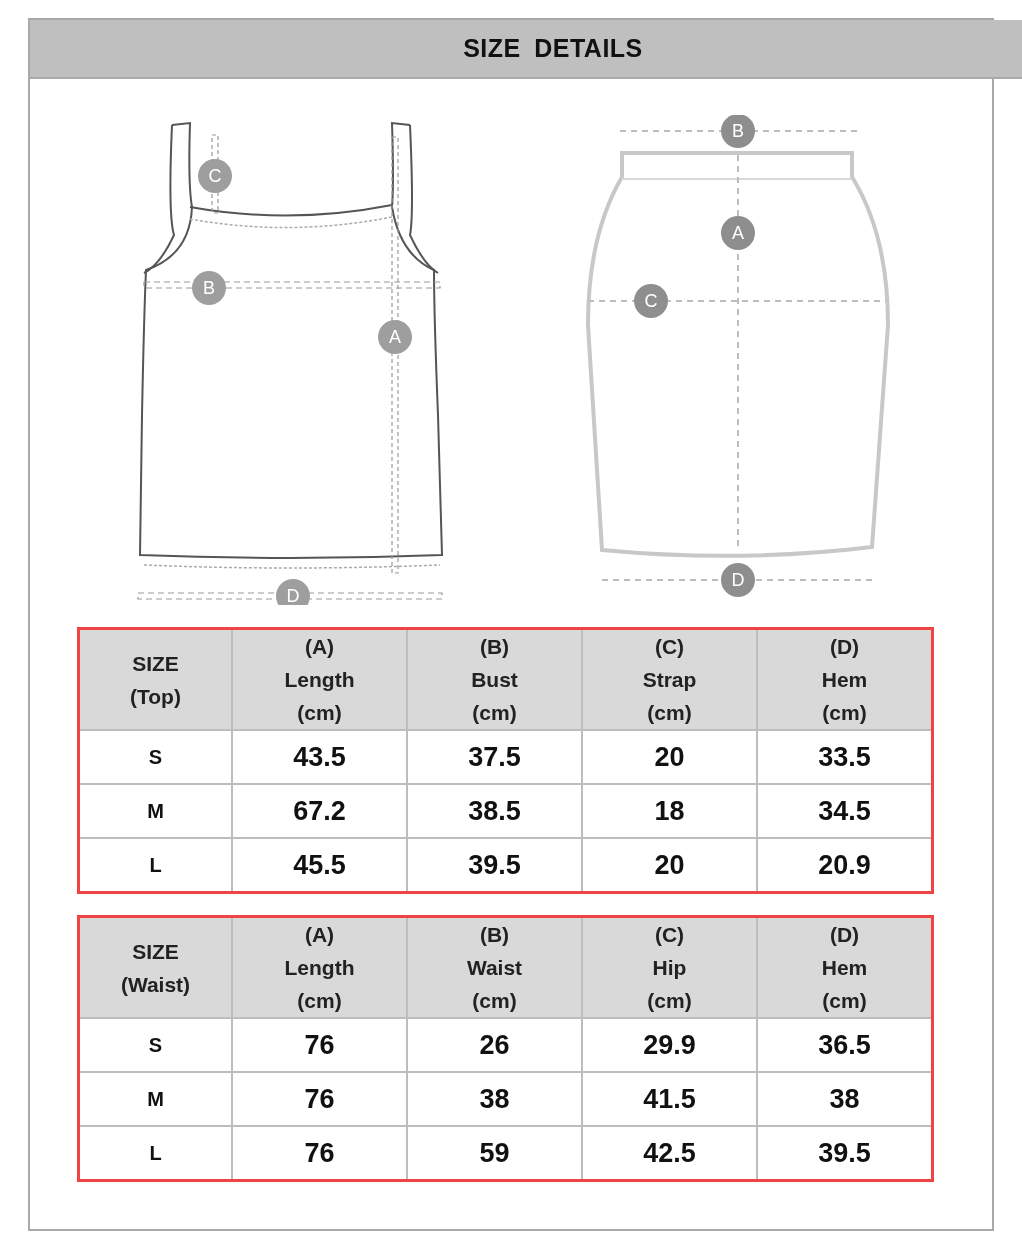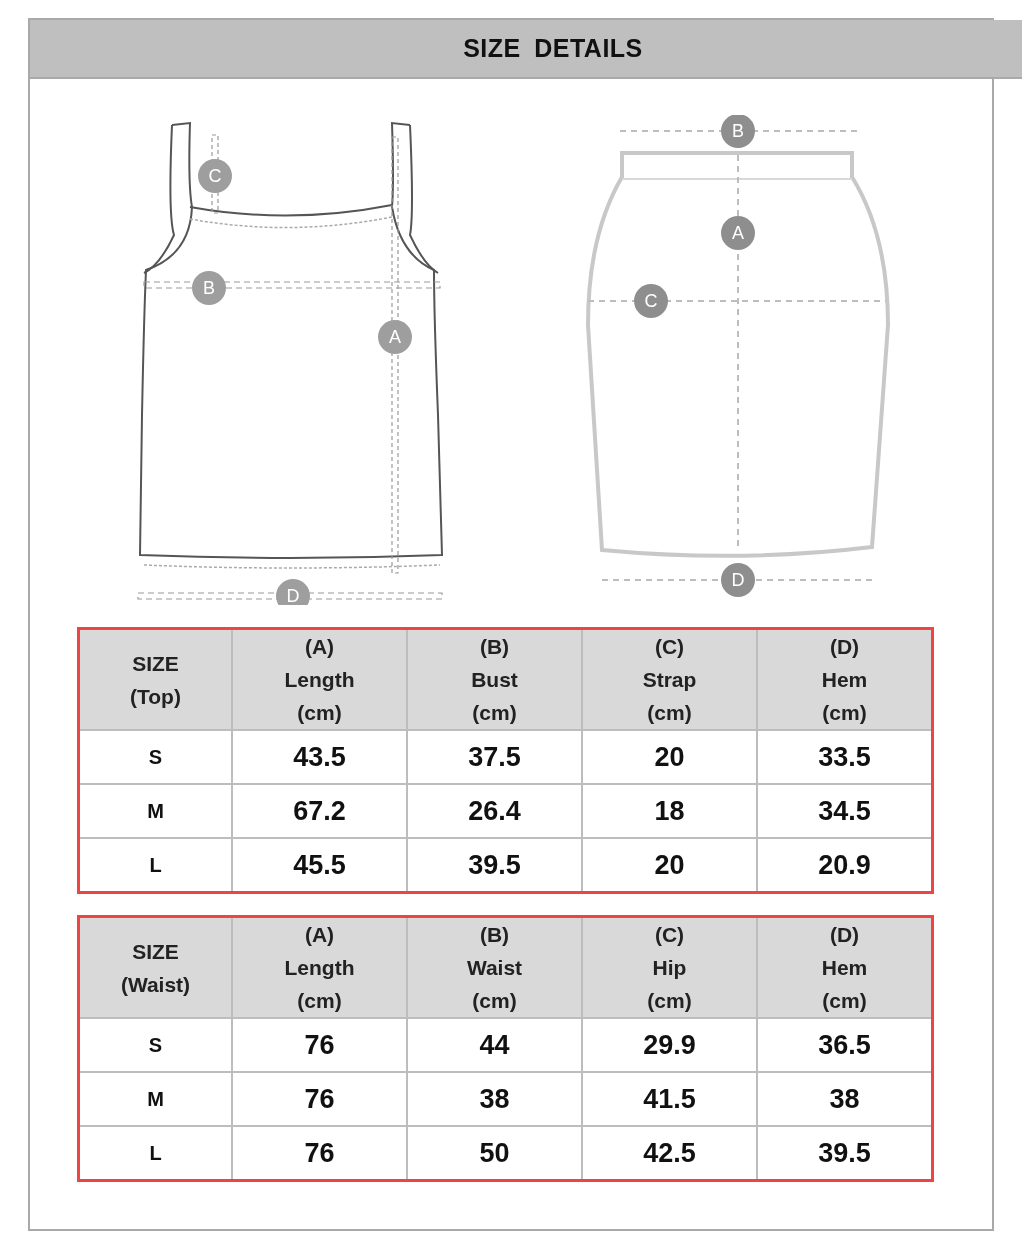--- a/index.html
+++ b/index.html
@@ -146,21 +146,21 @@
     <tr class="row">
       <td class="size">S</td>
       <td>43.5</td>
       <td>37.5</td>
       <td>20</td>
       <td>33.5</td>
     </tr>
     <tr class="row">
       <td class="size">M</td>
       <td>67.2</td>
-      <td>26.4</td>
+      <td>38.5</td>
       <td>18</td>
       <td>34.5</td>
     </tr>
     <tr class="row">
       <td class="size">L</td>
       <td>45.5</td>
       <td>39.5</td>
       <td>20</td>
       <td>20.9</td>
     </tr>
@@ -191,33 +191,33 @@
           </td>
       <td class="c4">
             <span class="hl">(D)</span>
             <span class="hl">Hem</span>
             <span class="hl">(cm)</span>
           </td>
     </tr>
     <tr class="row">
       <td class="size">S</td>
       <td>76</td>
-      <td>44</td>
+      <td>26</td>
       <td>29.9</td>
       <td>36.5</td>
     </tr>
     <tr class="row">
       <td class="size">M</td>
       <td>76</td>
       <td>38</td>
       <td>41.5</td>
       <td>38</td>
     </tr>
     <tr class="row">
       <td class="size">L</td>
       <td>76</td>
-      <td>50</td>
+      <td>59</td>
       <td>42.5</td>
       <td>39.5</td>
     </tr>
   </tbody>
     </table>
 </div>
 
 </body></html>

